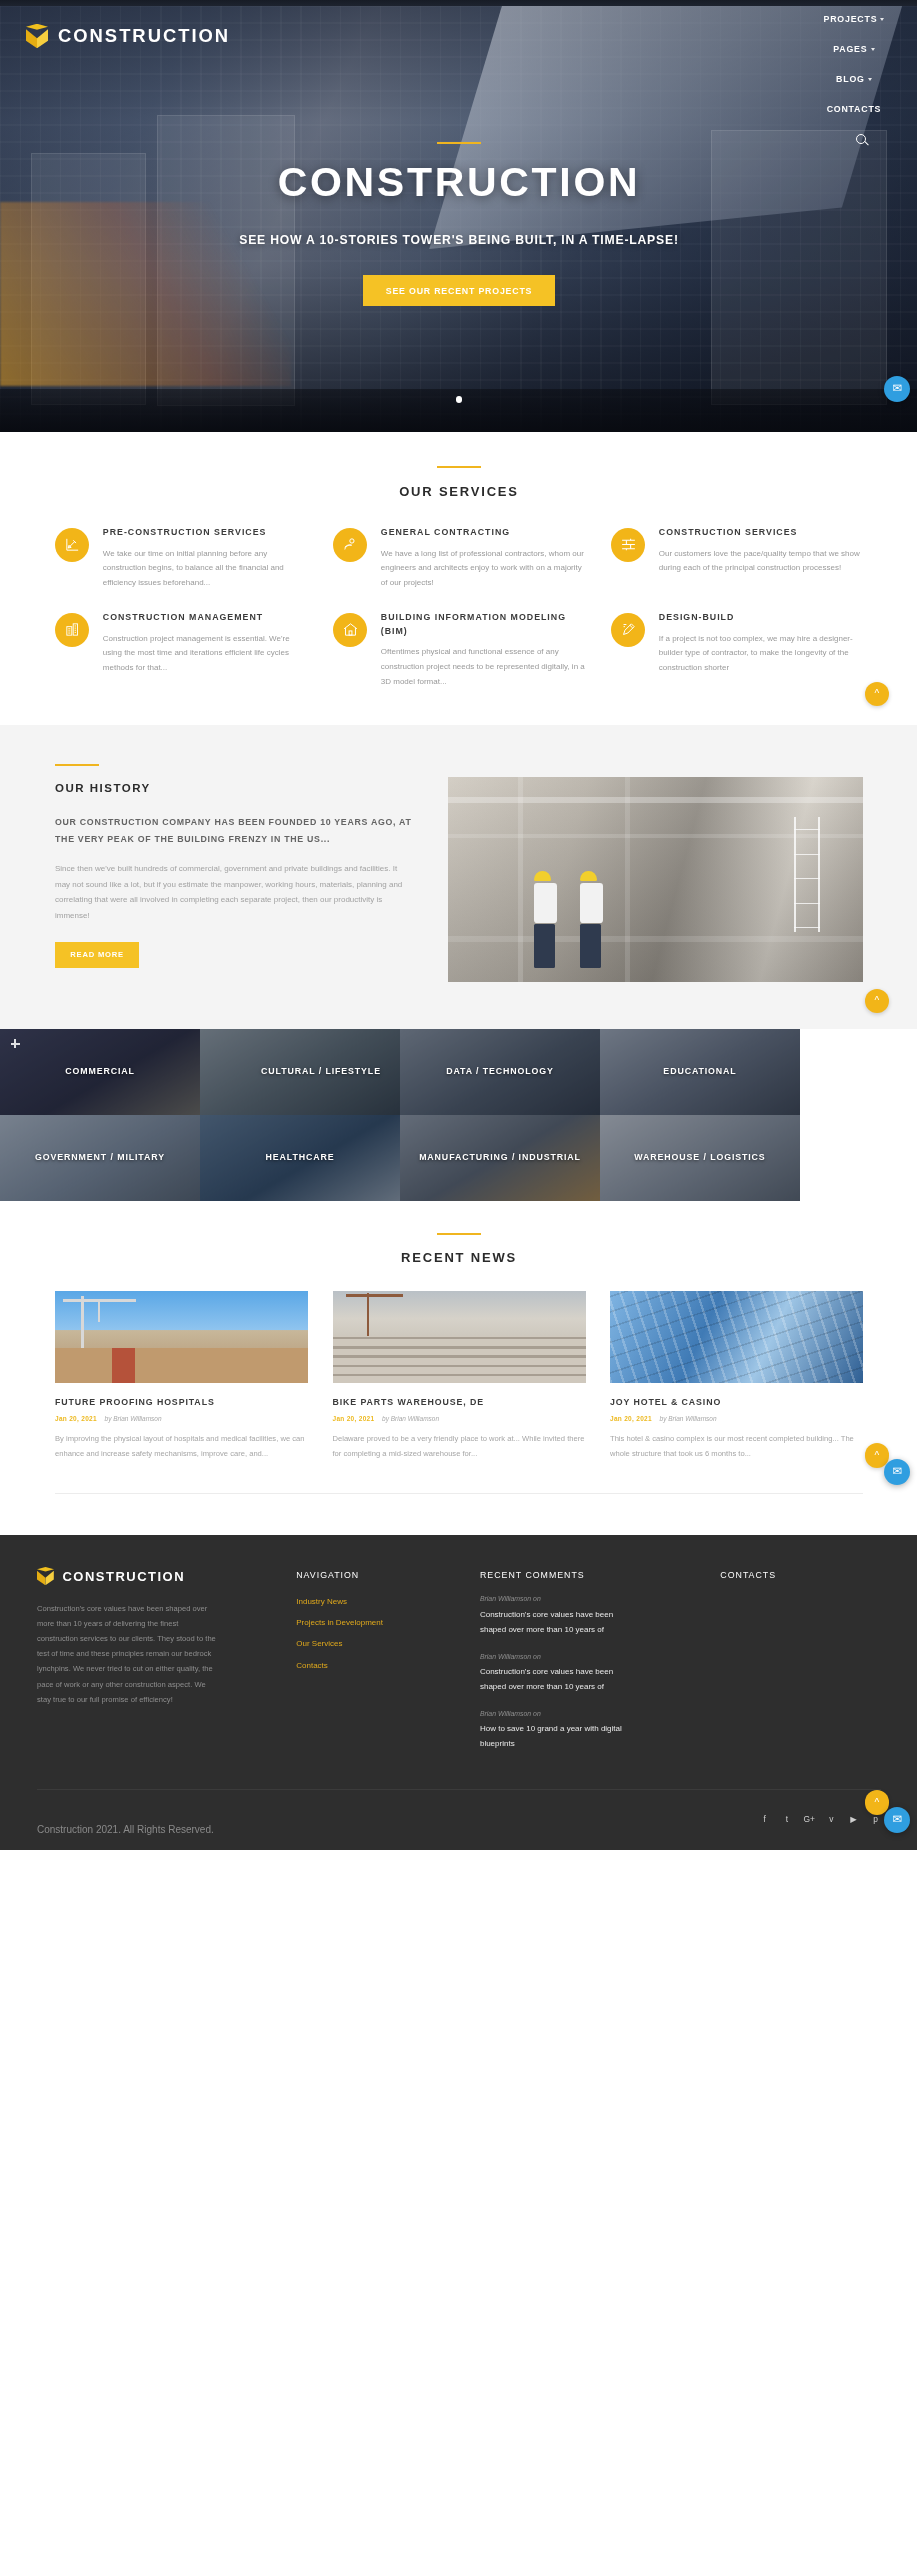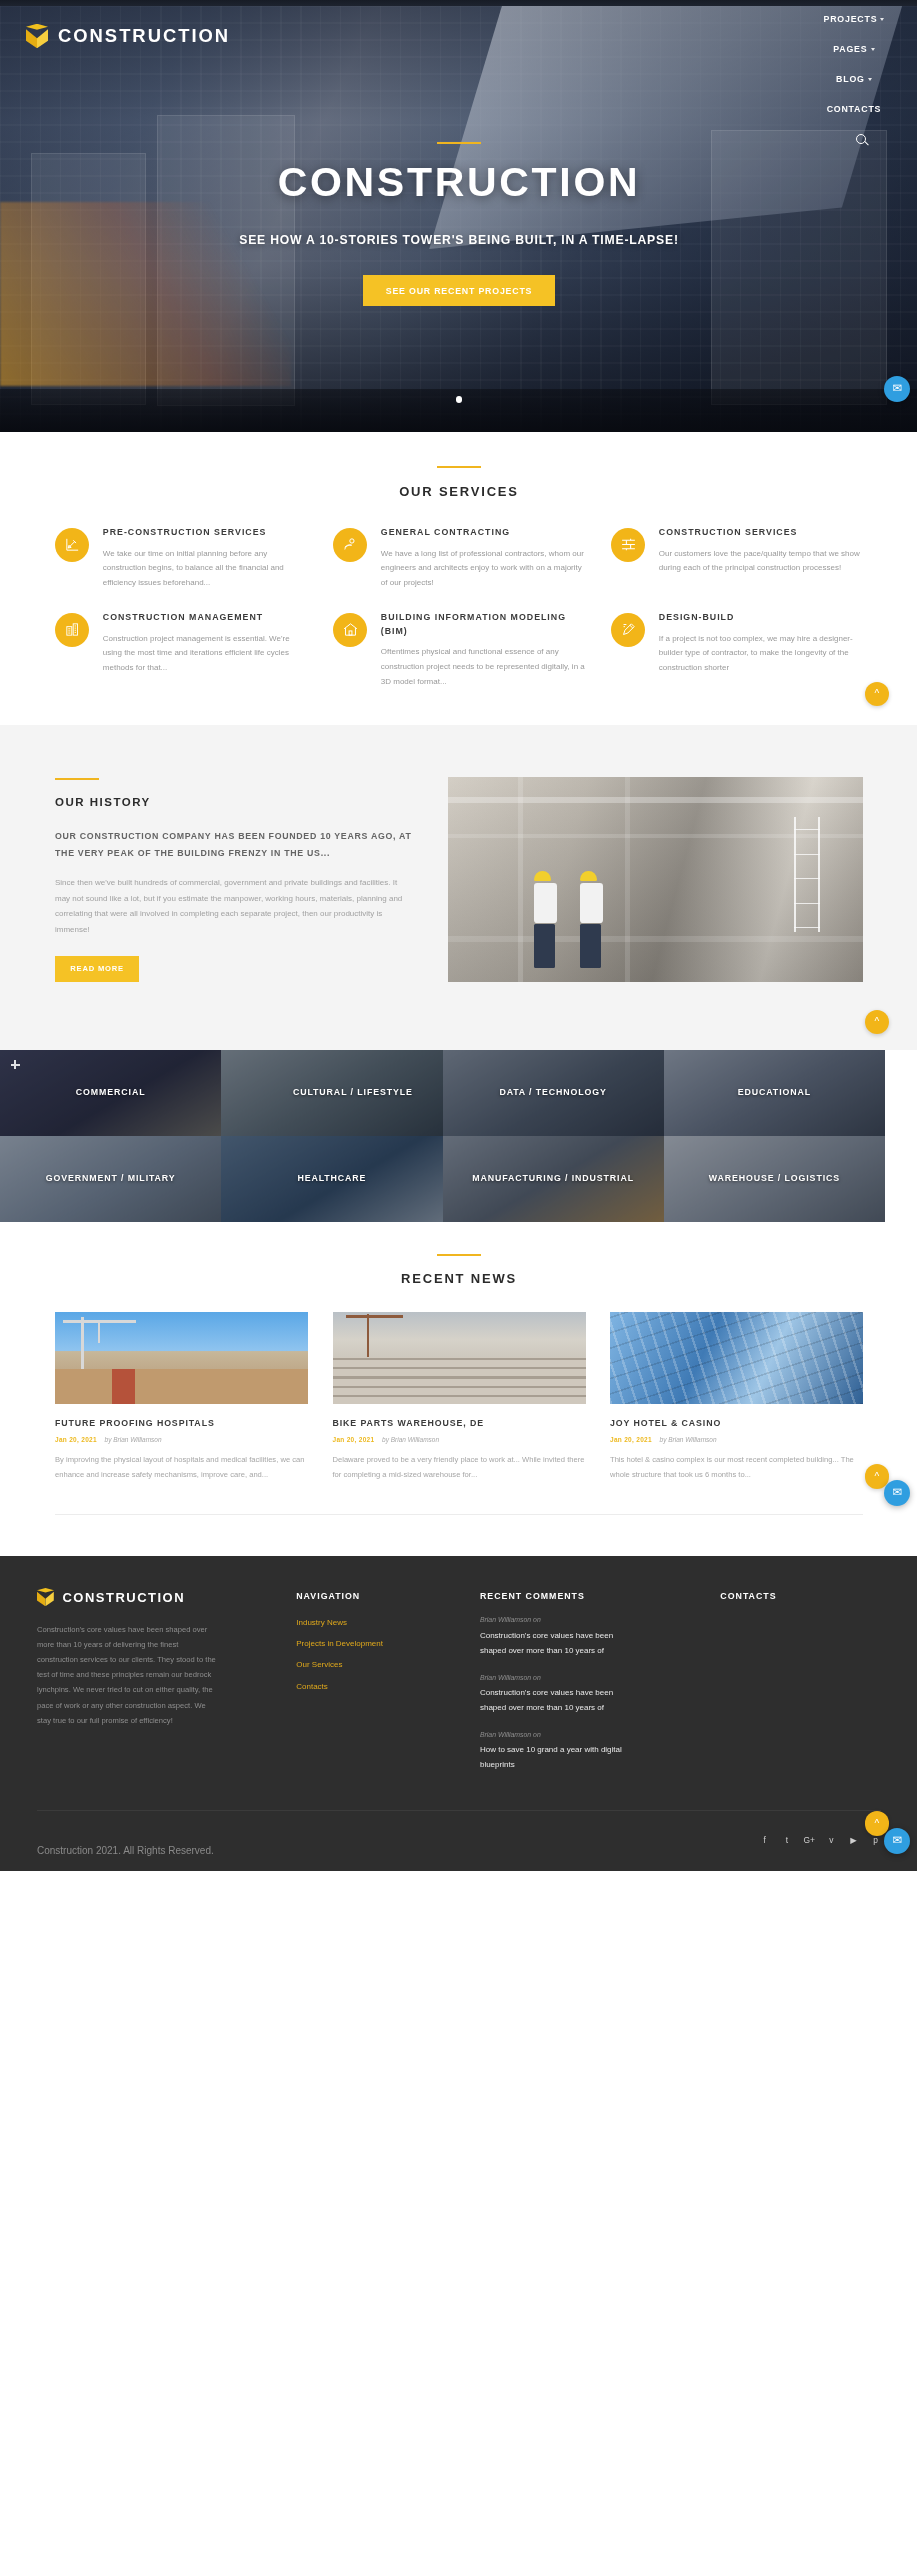--- a/index.html
+++ b/index.html
@@ -158,23 +158,22 @@
   .svc-h {
     font-size:8.8px; font-weight:700; letter-spacing:1px; color:#3b3b3b;
     line-height:1.55; text-transform:uppercase;
   }
   .svc-p {
     margin-top:6.9px; font-size:8px; line-height:1.85; color:#9a9a9a;
   }
 
   
   .history {
-    background:#f4f4f4; padding:35px 55px 68px; display:flex; gap:34px;
+    background:#f4f4f4; padding:35px 55px 47px; display:flex; gap:34px;
     position:relative;
-    align-items:flex-end;
   }
   .hist-left { flex:1 1 46%; max-width:359px; padding-top:4.6px; }
   .hist-title { font-size:11.5px; font-weight:700; letter-spacing:1.5px; color:#2b2b2b; }
   .hist-lead {
     margin-top:20px; font-size:8.8px; font-weight:600; letter-spacing:0.7px;
     line-height:2.0; color:#646464;
   }
   .hist-body {
     margin-top:12.2px; font-size:8px; line-height:1.95; color:#a2a2a2;
   }
@@ -211,21 +210,21 @@
 
   
   .scrolltop {
     position:absolute; width:24.5px; height:24.5px; border-radius:50%;
     background:#f2b518; color:#fff; display:flex; align-items:center;
     justify-content:center; font-size:10px; cursor:pointer; z-index:30;
     box-shadow:0 1.5px 4.6px rgba(0,0,0,.18);
   }
 
   
-  .cats { display:grid; grid-template-columns:repeat(4,1fr); width:885px; }
+  .cats { display:grid; grid-template-columns:repeat(4,1fr); width:800px; }
   .cat {
     position:relative; height:86px; display:flex; align-items:center;
     justify-content:center; cursor:pointer; overflow:hidden;
   }
   .cat .veil { position:absolute; inset:0; background:rgba(28,34,48,.42); }
   .cat span {
     position:relative; color:#fff; font-size:8.8px; font-weight:700;
     letter-spacing:0.9px; text-align:center; line-height:1.7;
     text-shadow:0 0.8px 3.1px rgba(0,0,0,.6); padding:0 6.1px;
   }
@@ -265,21 +264,21 @@
     display:grid; grid-template-columns:1.25fr .85fr 1.15fr .85fr; gap:23px;
   }
   .fbrand { display:flex; align-items:center; gap:8.4px; }
   .fbrand .brand-name { font-size:13px; letter-spacing:1.5px; }
   .fbrand .logo-cube { width:17px; height:18.4px; }
   .fbrand .logo-cube .top { width:17px; height:7.6px; }
   .fbrand .logo-cube .left { top:3.8px; width:8.4px; height:14.5px; }
   .fbrand .logo-cube .right { top:3.8px; left:8.4px; width:8.4px; height:14.5px; }
   .fabout { margin-top:15.3px; font-size:7.6px; line-height:2.0; color:#8e8e8e; max-width:184px; }
   .fhead {
-    color:#fff; font-size:8.8px; font-weight:700; letter-spacing:1px;
+    color:#fff; font-size:8.8px; font-weight:400; letter-spacing:1px;
     padding-top:3.1px;
   }
   .flinks { margin-top:17px; display:flex; flex-direction:column; gap:12.2px; }
   .flinks a {
     color:#e0a91c; font-size:8px; text-decoration:none;
   }
   .fcomments { margin-top:15.3px; display:flex; flex-direction:column; gap:15.3px; }
   .fc-who { color:#8e8e8e; font-size:6.9px; font-style:italic; }
   .fc-txt { margin-top:5.4px; color:#e9e9e9; font-size:8px; line-height:1.85; max-width:161px; }
   .fbottom {

